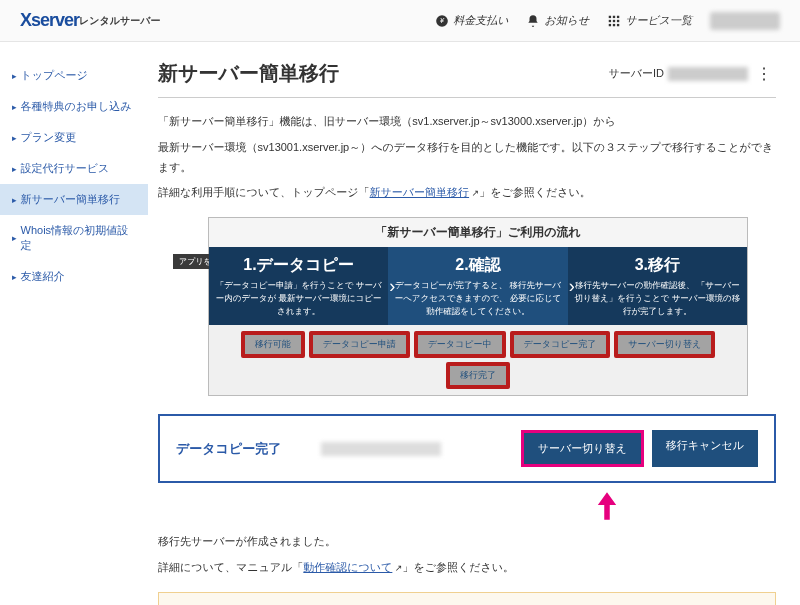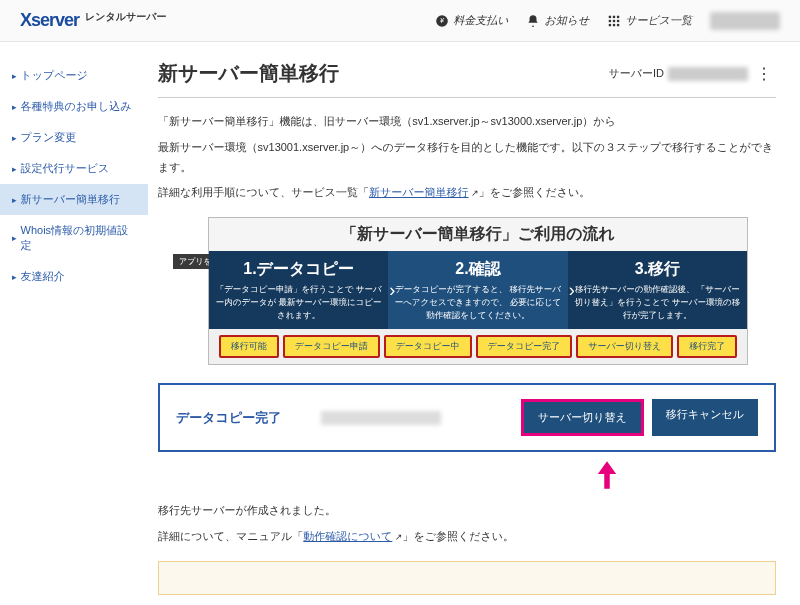--- a/index.html
+++ b/index.html
@@ -1,18 +1,18 @@
 <!DOCTYPE html>
 <html><head>
 <meta charset="utf-8">
 <style>
 * { margin: 0; padding: 0; box-sizing: border-box; }
 body { font-family: "Hiragino Kaku Gothic ProN", "Meiryo", sans-serif; font-size: 12px; color: #333; background: #fff; width: 800px; }
 .header { display: flex; align-items: center; padding: 10px 20px; border-bottom: 1px solid #e5e5e5; background: #fafafa; }
-.logo-area { display: flex; align-items: flex-start; gap: 6px; }
+.logo-area { display: flex; align-items: center; }
 .logo-mark { font-weight: bold; font-size: 18px; color: #1a4d9e; letter-spacing: -1px; }
 .logo-sub { color: #404040; font-size: 10px; font-weight: bold; }
 .header-right { margin-left: auto; display: flex; align-items: center; gap: 18px; }
 .header-item { display: flex; align-items: center; gap: 4px; font-size: 11px; cursor: pointer; font-style: italic; }
 .header-item svg { width: 14px; height: 14px; }
 .user-badge { background: #ccc; width: 70px; height: 18px; border-radius: 3px; filter: blur(2px); }
 .container { display: flex; }
 .sidebar { width: 148px; padding: 18px 0; }
 .sidebar-item { padding: 8px 12px; font-size: 11px; color: #2b5aa8; cursor: pointer; display: flex; align-items: center; gap: 4px; }
 .sidebar-item.active { background: #d4e4f4; }
@@ -21,29 +21,29 @@
 .page-title-row { display: flex; align-items: center; border-bottom: 1px solid #ccc; padding-bottom: 10px; margin-bottom: 14px; }
 .page-title { font-size: 20px; font-weight: bold; }
 .server-id-area { margin-left: auto; font-size: 11px; display: flex; align-items: center; gap: 4px; }
 .server-id-blur { display: inline-block; width: 80px; height: 14px; background: #ccc; filter: blur(2px); }
 .kebab { font-size: 16px; cursor: pointer; padding: 0 4px; }
 .desc { font-size: 11px; line-height: 1.8; margin-bottom: 6px; }
 .desc a { color: #2b5aa8; }
 .ext-icon { font-size: 9px; }
 .app-label { position: absolute; left: -36px; top: 36px; background: #3a3a3a; color: #fff; font-size: 8px; padding: 2px 6px; }
 .flow-wrap { position: relative; border: 1px solid #bbb; margin: 14px 28px 18px 50px; }
-.flow-title { text-align: center; font-size: 16px; font-weight: bold; padding: 6px 0; background: #f5f5f5; }
+.flow-title { text-align: center; font-size: 12px; font-weight: bold; padding: 6px 0; background: #f5f5f5; }
 .flow-steps { display: flex; background: #1f4f7d; }
 .step { flex: 1; padding: 8px 4px; color: #fff; text-align: center; position: relative; }
 .step.dark { background: #15395c; }
 .step-num { font-size: 16px; font-weight: bold; margin-bottom: 3px; }
 .step-desc { font-size: 8.5px; line-height: 1.5; }
 .step-arrow { position: absolute; right: -7px; top: 50%; transform: translateY(-50%); color: #fff; font-size: 18px; z-index: 1; }
 .flow-tags { display: flex; gap: 4px; padding: 6px; background: #f0f0f0; justify-content: center; flex-wrap: wrap; }
-.tag { font-size: 9px; padding: 3px 10px; border-radius: 2px; background: #fde047; color: #1f4f7d; border: 2px solid #b91c1c; }
+.tag { font-size: 9px; padding: 3px 10px; border-radius: 2px; background: #a3a3a3; color: #1f4f7d; border: 4px solid #b91c1c; }
 .status-box { border: 2px solid #2b5aa8; padding: 14px 16px; display: flex; align-items: center; margin-bottom: 14px; }
 .status-label { color: #2b5aa8; font-weight: bold; font-size: 13px; }
 .status-info { margin-left: 40px; width: 120px; height: 14px; background: #ddd; filter: blur(2px); }
 .status-btns { margin-left: auto; display: flex; gap: 8px; }
 .btn { padding: 8px 14px; font-size: 11px; color: #fff; cursor: pointer; }
 .btn-primary { background: #1f4f7d; border: 3px solid #e6007e; }
 .btn-secondary { background: #1f4f7d; }
 .arrow-indicator { text-align: center; margin: -6px 0 8px 0; }
 .arrow-indicator svg { width: 22px; height: 30px; margin-left: 280px; }
 .notice-box { border: 1px solid #f0d090; background: #fdf8ee; padding: 16px 18px; margin-top: 14px; }
@@ -126,21 +126,21 @@
       <div class="server-id-area">
         <span>サーバーID</span>
         <span class="server-id-blur"></span>
         <span class="kebab">⋮</span>
       </div>
     </div>
 
     <p class="desc">「新サーバー簡単移行」機能は、旧サーバー環境（sv1.xserver.jp～sv13000.xserver.jp）から</p>
     <p class="desc">最新サーバー環境（sv13001.xserver.jp～）へのデータ移行を目的とした機能です。以下の３ステップで移行することができます。</p>
     <p class="desc">
-      <span>詳細な利用手順について、サービス一覧「</span><a href="#">新サーバー簡単移行</a><span class="ext-icon"> ↗</span><span>」をご参照ください。</span>
+      <span>詳細な利用手順について、トップページ「</span><a href="#">新サーバー簡単移行</a><span class="ext-icon"> ↗</span><span>」をご参照ください。</span>
     </p>
 
     <div class="flow-wrap">
       <div class="app-label">アプリを表示</div>
       <div class="flow-title">「新サーバー簡単移行」ご利用の流れ</div>
       <div class="flow-steps">
         <div class="step dark">
           <div class="step-num">1.データコピー</div>
           <div class="step-desc">「データコピー申請」を行うことで
 サーバー内のデータが

